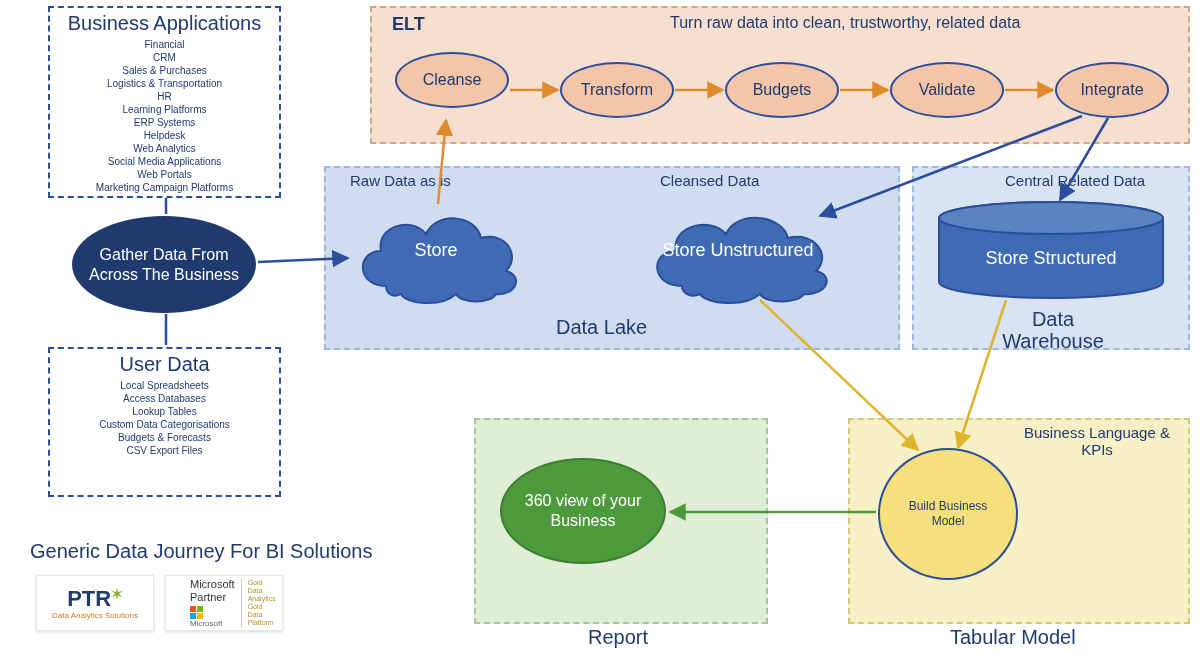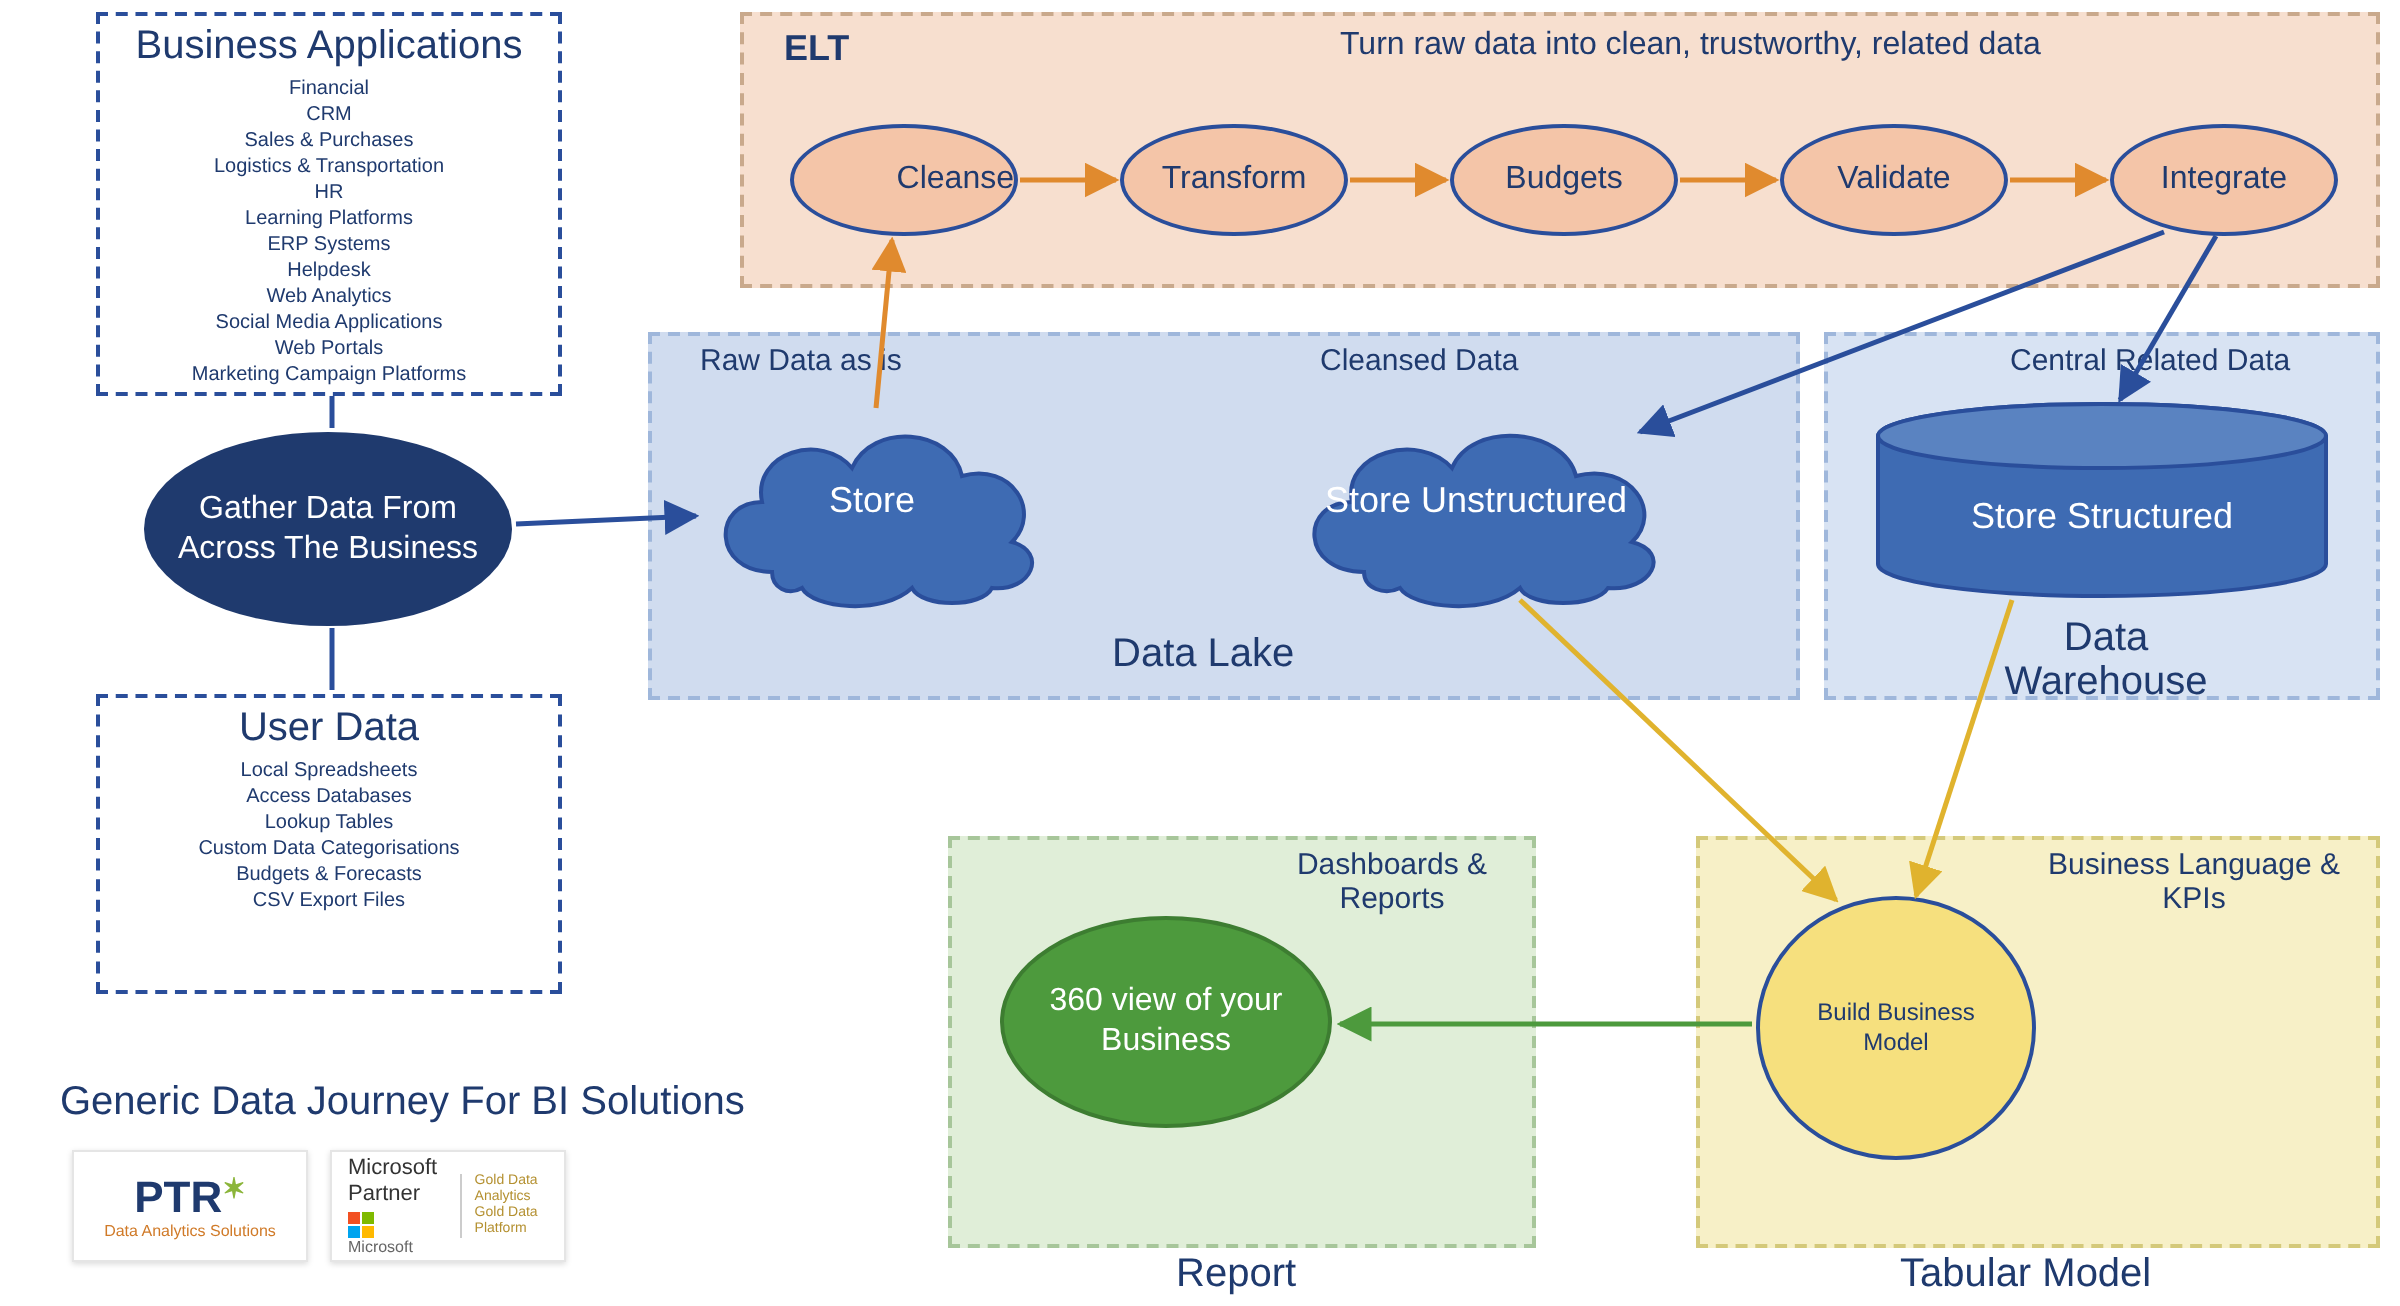--- a/index.html
+++ b/index.html
@@ -252,21 +252,21 @@
       <div>Custom Data Categorisations</div>
       <div>Budgets &amp; Forecasts</div>
       <div>CSV Export Files</div>
     </div>
   </div>
 
   <div class="box soft-peach" style="left:370px; top:6px; width:820px; height:138px;"></div>
   <div class="title" style="left:392px; top:14px; font-weight:bold;">ELT</div>
   <div class="title" style="left:670px; top:14px; font-size:16px;">Turn raw data into clean, trustworthy, related data</div>
 
-  <div class="peach-ell" style="left:395px; top:62px; width:114px; height:56px;justify-content:flex-end;">
+  <div class="peach-ell" style="left:395px; top:52px; width:114px; height:56px;">
     <span>Cleanse</span>
   </div>
   <div class="peach-ell" style="left:560px; top:62px; width:114px; height:56px;">
     <span>Transform</span>
   </div>
   <div class="peach-ell" style="left:725px; top:62px; width:114px; height:56px;">
     <span>Budgets</span>
   </div>
   <div class="peach-ell" style="left:890px; top:62px; width:114px; height:56px;">
     <span>Validate</span>
@@ -307,21 +307,20 @@
       <ellipse cx="115" cy="18" rx="112" ry="16" fill="#3e6bb3" stroke="#2a4e9b" stroke-width="2"></ellipse>
       <path d="M3 18 L3 82 A112 16 0 0 0 227 82 L227 18" fill="#3e6bb3" stroke="#2a4e9b" stroke-width="2"></path>
       <ellipse cx="115" cy="18" rx="112" ry="16" fill="#5a83c1" stroke="#2a4e9b" stroke-width="2"></ellipse>
     </svg>
     <div class="cyl-label">
         <span>Store Structured</span>
       </div>
   </div>
 
   <div class="box soft-green" style="left:474px; top:418px; width:294px; height:206px;"></div>
-  <div class="title" style="left:636px; top:424px; font-size:15px; width:120px; text-align:center; line-height:1.15;">Dashboards &amp; Reports</div>
   <div class="title" style="left:588px; top:626px; font-size:20px;">Report</div>
   <div class="green-ell" style="left:500px; top:458px; width:166px; height:106px;">
     <span style="padding:0 18px;">360 view of your Business</span>
   </div>
 
   <div class="box soft-yellow" style="left:848px; top:418px; width:342px; height:206px;"></div>
   <div class="title" style="left:1012px; top:424px; font-size:15px; width:170px; text-align:center; line-height:1.15;">Business Language &amp; KPIs</div>
   <div class="title" style="left:950px; top:626px; font-size:20px;">Tabular Model</div>
   <div class="yellow-ell" style="left:878px; top:448px; width:140px; height:132px;">
     <span style="padding:0 14px;">Build Business Model</span>
@@ -329,21 +328,21 @@
 
   <div class="title" style="left:30px; top:540px; font-size:20px; color:#1f3a6e;">Generic Data Journey For BI Solutions</div>
 
   <div class="footer" style="left:36px; top:575px;">
     <div class="logo-card">
       <span class="logo-ptr">
         <span>PTR</span><span class="star">✶</span>
         <span class="sub">Data Analytics Solutions</span>
       </span>
     </div>
-    <div class="logo-card" style="justify-content:flex-start; padding:8px;">
+    <div class="logo-card" style="justify-content:flex-start; padding:24px;">
       <div style="text-align:left;">
         <div style="font-size:11px;color:#333;">Microsoft Partner</div>
         <div style="font-size:8px;color:#666;margin-top:2px;">
           <span class="ms-grid">
               <span></span>
               <span></span>
               <span></span>
               <span></span>
             </span>
           <span>Microsoft</span>

